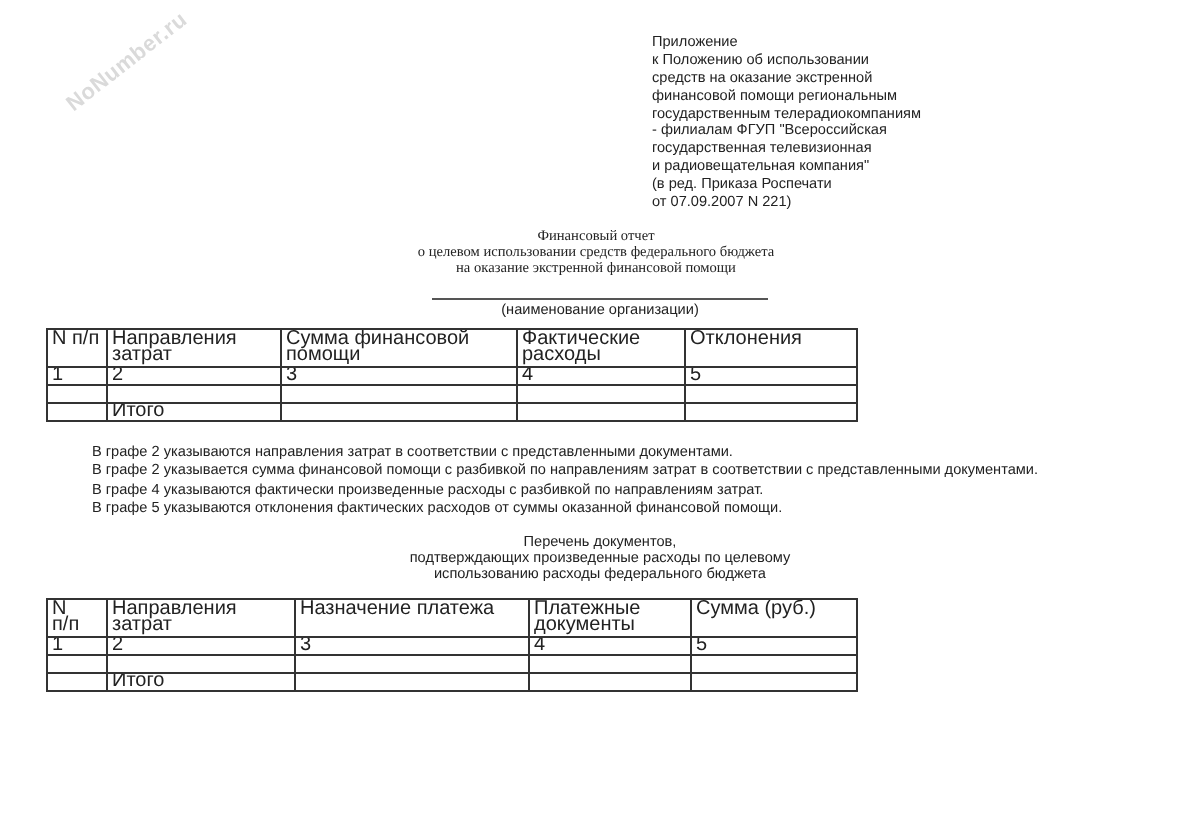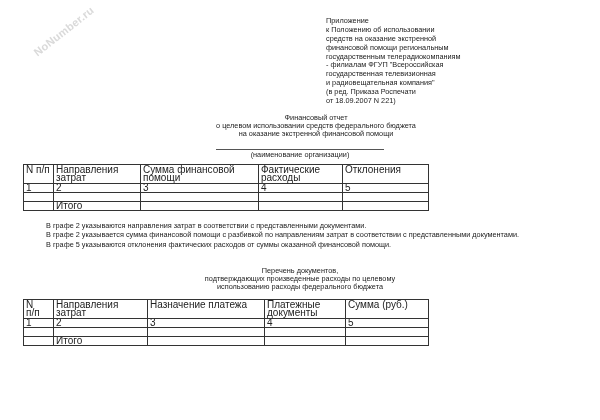--- a/index.html
+++ b/index.html
@@ -2,21 +2,21 @@
 <html><head>
 <meta charset="utf-8">
 <style>
   html, body { margin:0; padding:0; }
   body { width:600px; height:420px; background:#ffffff; position:relative; overflow:hidden;
          font-family:"Liberation Sans", sans-serif; color:#222; font-size:7.3px; line-height:1; }
   .watermark { position:absolute; left:-6px; top:26px; width:140px; text-align:center;
                transform:rotate(-38deg); color:#dadada; font-weight:bold; font-size:11px; letter-spacing:0.3px; }
   .appendix { position:absolute; right:24px; top:17px; width:250px; text-align:left; }
   .appendix div { height:8.9px; white-space:nowrap; }
-  .title { position:absolute; left:166px; width:300px; top:114px; text-align:center; }
+  .title { position:absolute; left:148px; width:300px; top:114px; text-align:center;font-family:Liberation Serif, serif; }
   .title div { height:7.8px; white-space:nowrap; }
   .org-line { position:absolute; left:216px; width:168px; top:149px; border-top:1px solid #555; }
   .org-caption { position:absolute; left:150px; width:300px; top:151px; text-align:center; }
   table { position:absolute; border-collapse:collapse; table-layout:fixed; }
   td { border:1px solid #333; padding:0 2px; vertical-align:top; font-size:10px; overflow:hidden; white-space:nowrap; }
   td.h { height:17px; line-height:8.2px; padding-top:1px; }
   td.r { height:8px; line-height:8px; }
   .t1 { left:23px; top:164px; width:405px; }
   .t2 { left:23px; top:299px; width:405px; }
   .notes { position:absolute; left:46px; top:222px; }
@@ -32,21 +32,21 @@
 <div class="appendix">
   <div>Приложение</div>
   <div>к Положению об использовании</div>
   <div>средств на оказание экстренной</div>
   <div>финансовой помощи региональным</div>
   <div>государственным телерадиокомпаниям</div>
   <div>- филиалам ФГУП "Всероссийская</div>
   <div>государственная телевизионная</div>
   <div>и радиовещательная компания"</div>
   <div>(в ред. Приказа Роспечати</div>
-  <div>от 18.09.2007 N 221)</div>
+  <div>от 07.09.2007 N 221)</div>
 </div>
 
 <div class="title">
   <div>Финансовый отчет</div>
   <div>о целевом использовании средств федерального бюджета</div>
   <div>на оказание экстренной финансовой помощи</div>
 </div>
 <div class="org-line"></div>
 <div class="org-caption">(наименование организации)</div>
 
@@ -86,20 +86,21 @@
     <td class="r"></td>
     <td class="r"></td>
     <td class="r"></td>
   </tr>
 </tbody>
   </table>
 
 <div class="notes">
   <div>В графе 2 указываются направления затрат в соответствии с представленными документами.</div>
   <div>В графе 2 указывается сумма финансовой помощи с разбивкой по направлениям затрат в соответствии с представленными документами.</div>
+  <div>В графе 4 указываются фактически произведенные расходы с разбивкой по направлениям затрат.</div>
   <div>В графе 5 указываются отклонения фактических расходов от суммы оказанной финансовой помощи.</div>
 </div>
 
 <div class="list-title">
   <div>Перечень документов,</div>
   <div>подтверждающих произведенные расходы по целевому</div>
   <div>использованию расходы федерального бюджета</div>
 </div>
 
 <table class="t2">

